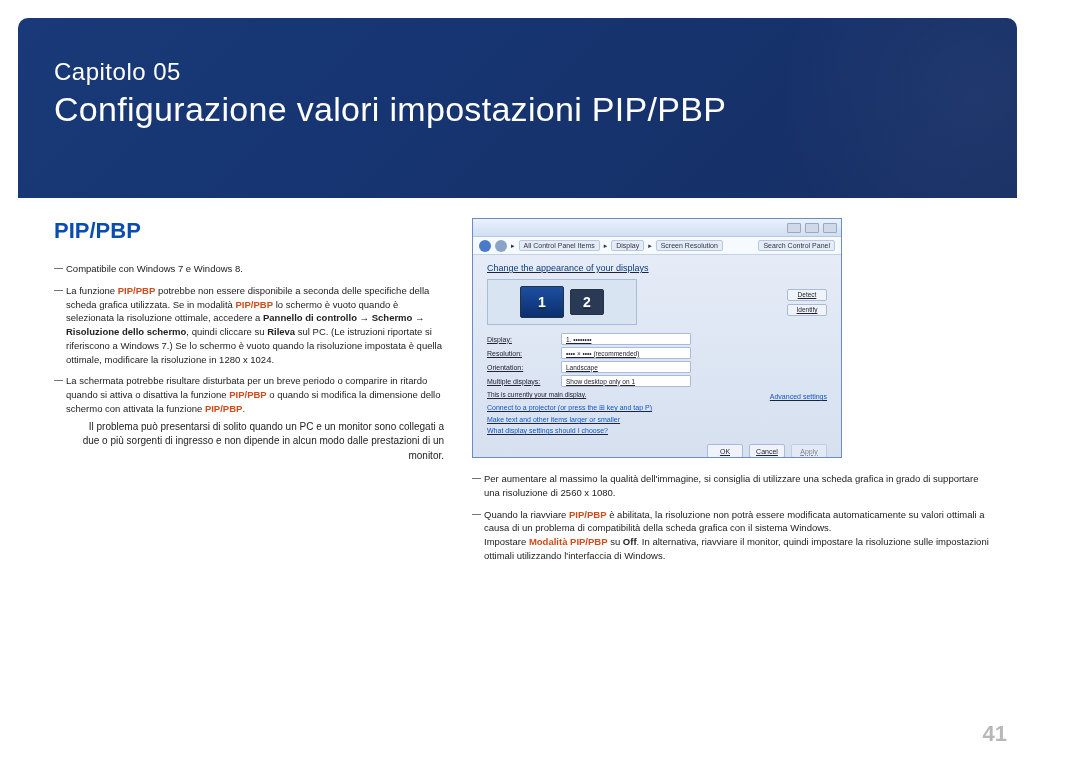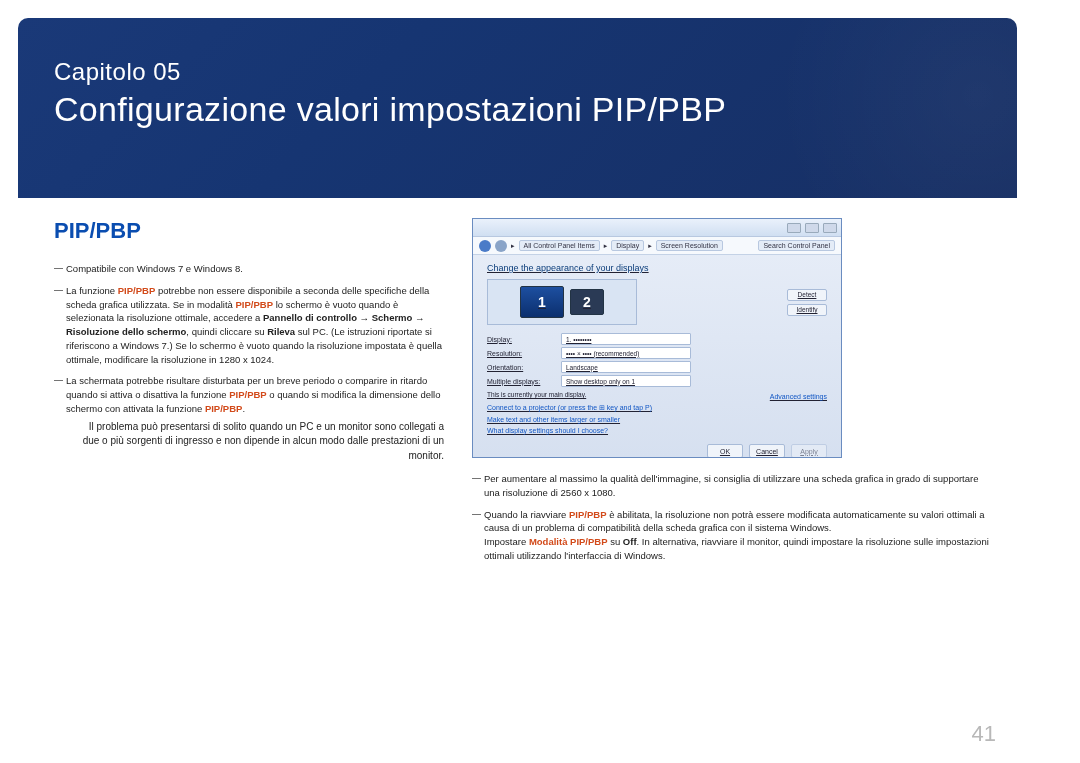--- a/index.html
+++ b/index.html
@@ -124,25 +124,25 @@
   .ss-btns-right { display:flex; flex-direction:column; gap:3px; margin-left:auto;}
   .ss-smbtn { width:40px; height:12px; background:#f0f4fa; border:1px solid #a8bbd8; border-radius:2px; font-size:6.5px; display:flex; align-items:center; justify-content:center; color:#223;}
   .ss-row { display:flex; align-items:center; gap:6px; margin:2px 0;}
   .ss-lbl { width:68px; color:#223; font-size:7px;}
   .ss-combo { width:130px; height:12px; background:#fff; border:1px solid #a8bbd8; border-radius:1px; font-size:6.5px; padding:0 4px; display:flex; align-items:center; color:#223;}
   .ss-link { color:#1156c4; font-size:7px; cursor:default; margin-top:4px;}
   .ss-footer { display:flex; gap:6px; justify-content:flex-end; margin-top:10px;}
   .ss-fbtn { width:36px; height:14px; background:#f0f4fa; border:1px solid #a8bbd8; border-radius:2px; font-size:7px; display:flex; align-items:center; justify-content:center;}
   .page-num {
     position: absolute;
-    right: 39px;
+    right: 28px;
     bottom: 16px;
     font-size: 22px;
     color: #b8b8b8;
-    font-weight: 400;
+    font-weight: 700;
   }
 </style>
 </head>
 <body>
 
 <div class="page">
 
   <div class="header-band">
     <div class="chapter">Capitolo 05</div>
     <div class="chapter-title">Configurazione valori impostazioni PIP/PBP</div>

